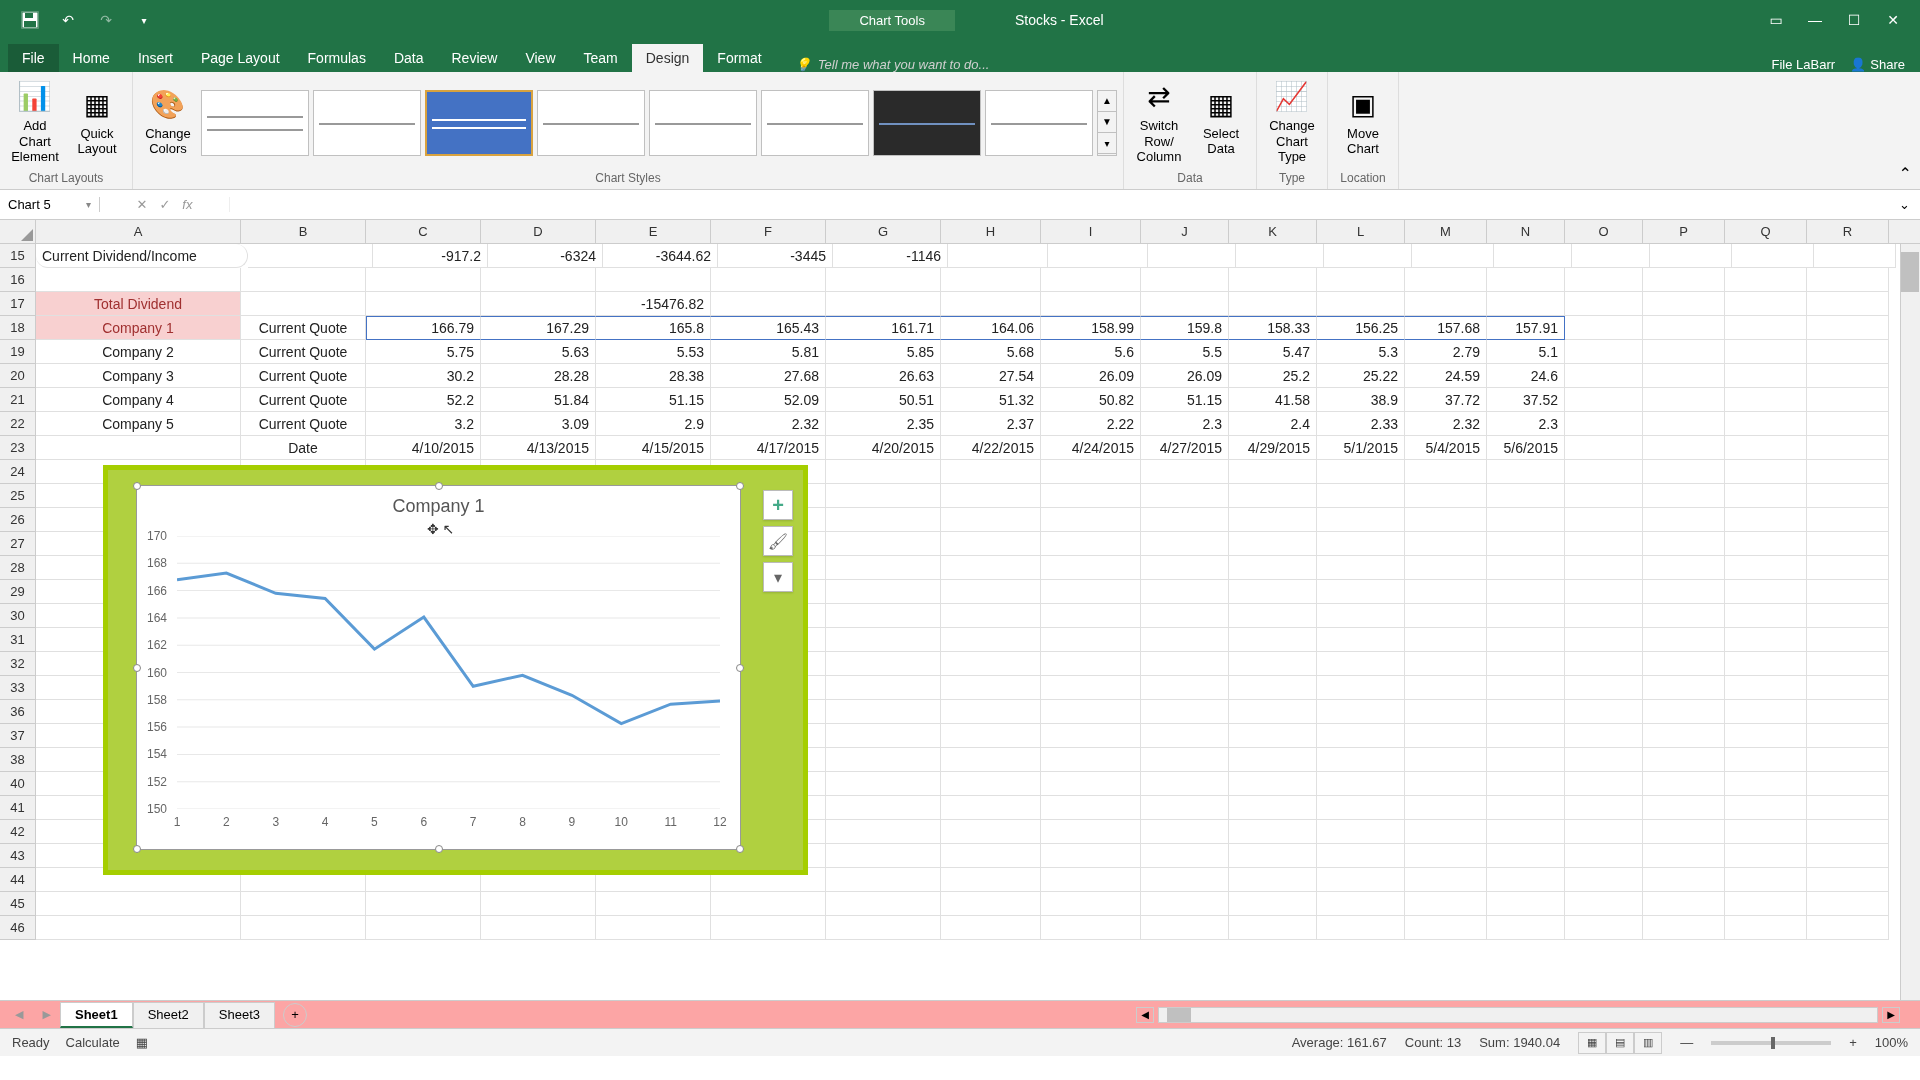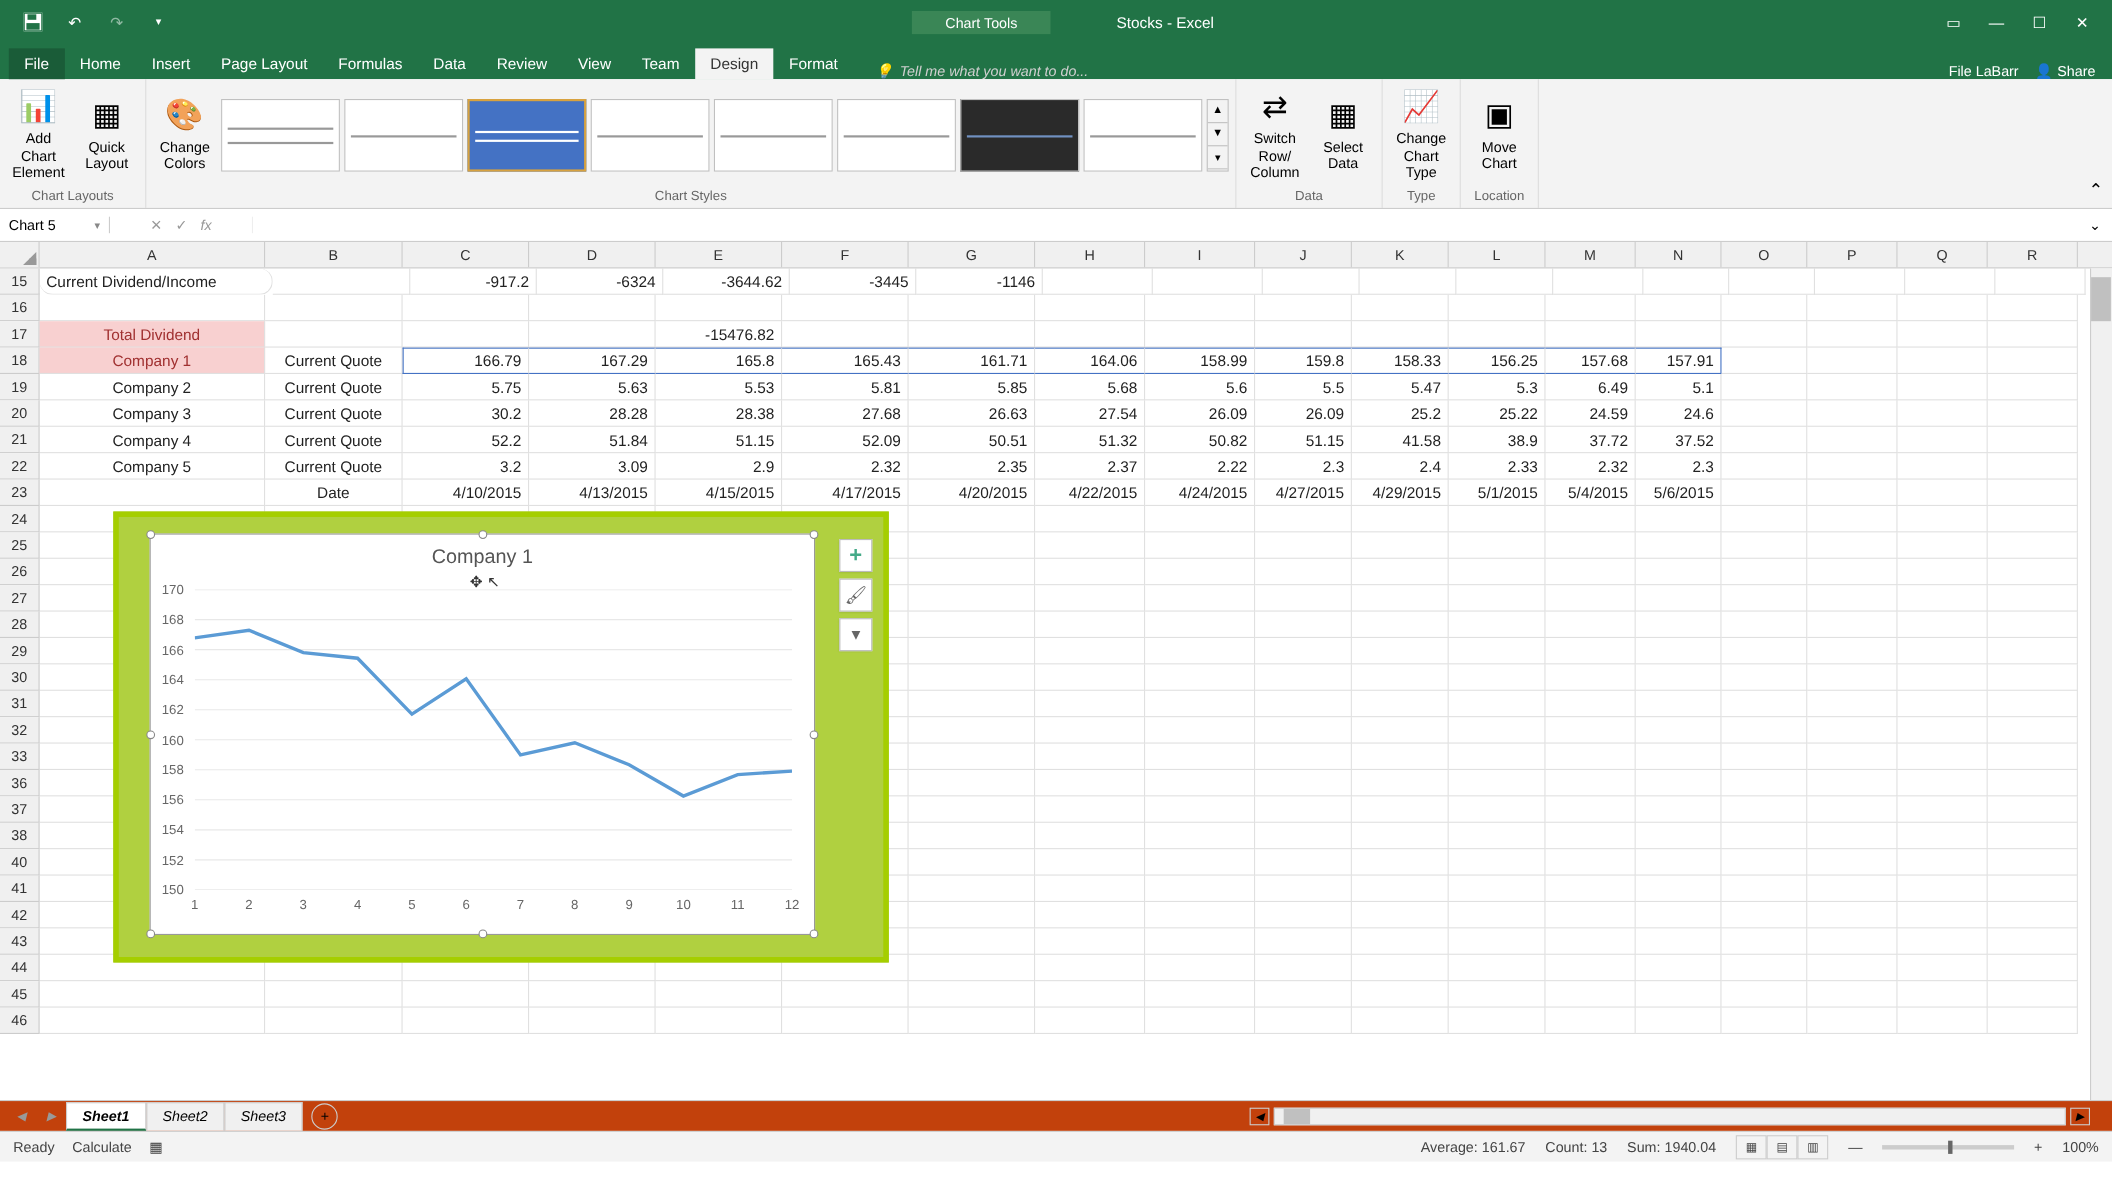--- a/index.html
+++ b/index.html
@@ -66,21 +66,21 @@
 .x-tick { position: absolute; bottom: -20px; font-size: 12px; color: #666; transform: translateX(-50%); }
 .chart-line { stroke: #5b9bd5; stroke-width: 3; fill: none; }
 .grid-line { stroke: #e8e8e8; stroke-width:1;}
 .sel-handle { position: absolute; width: 8px; height: 8px; background: #fff; border: 1px solid #888; border-radius: 50%; }
 .chart-side-btns { position: absolute; right: -42px; top: 20px; display: flex; flex-direction: column; gap: 6px; }
 .side-btn { width: 30px; height: 30px; background: #fff; border: 1px solid #bbb; display: flex; align-items: center; justify-content: center; cursor: pointer; font-size: 16px; color: #666; box-shadow:0 1px 2px rgba(0,0,0,0.15);}
 .side-btn.plus { color: #4a8; font-weight: bold; font-size:20px;}
 .cursor-move { position:absolute; font-size:14px; color:#333; pointer-events:none;}
 
 
-.sheet-tabs { height: 28px; background: #c2410c; border-top: 1px solid #ccc; display: flex; align-items: center; padding-left: 60px; font-size: 13px; position:relative;font-style:italic;}
+.sheet-tabs { height: 28px; background: #fca5a5; border-top: 1px solid #ccc; display: flex; align-items: center; padding-left: 60px; font-size: 13px; position:relative;}
 .sheet-tabs::before{content:'◀ ▶'; position:absolute; left:15px; color:#999; font-size:11px; letter-spacing:8px;}
 .sheet-tab { padding: 4px 14px; border: 1px solid #ccc; border-bottom: none; cursor: pointer; background:#f0f0f0;}
 .sheet-tab.active { background: #fff; border-bottom: 2px solid #217346; font-weight:bold;}
 .add-sheet { width: 24px; height: 24px; border-radius: 50%; border: 1px solid #ccc; display: flex; align-items: center; justify-content: center; margin-left: 8px; cursor: pointer; }
 .hscroll { flex:1; display:flex; justify-content:flex-end; align-items:center; padding-right:20px; gap:4px;}
 .hscroll-track{width:720px; height:16px; background:#f0f0f0; border:1px solid #ccc; position:relative;}
 .hscroll-thumb{position:absolute; left:8px; width:24px; height:14px; background:#c0c0c0;}
 .hscroll-arrow{width:18px;height:16px;border:1px solid #ccc;display:flex;align-items:center;justify-content:center;font-size:10px;}
 
 
@@ -374,21 +374,21 @@
         <div class="cell al-r" style="width: 115px;">5.75</div>
         <div class="cell al-r" style="width: 115px;">5.63</div>
         <div class="cell al-r" style="width: 115px;">5.53</div>
         <div class="cell al-r" style="width: 115px;">5.81</div>
         <div class="cell al-r" style="width: 115px;">5.85</div>
         <div class="cell al-r" style="width: 100px;">5.68</div>
         <div class="cell al-r" style="width: 100px;">5.6</div>
         <div class="cell al-r" style="width: 88px;">5.5</div>
         <div class="cell al-r" style="width: 88px;">5.47</div>
         <div class="cell al-r" style="width: 88px;">5.3</div>
-        <div class="cell al-r" style="width: 82px;">6.49</div>
+        <div class="cell al-r" style="width: 82px;">2.79</div>
         <div class="cell al-r" style="width: 78px;">5.1</div>
         <div class="cell al-r" style="width: 78px;"></div>
         <div class="cell al-r" style="width: 82px;"></div>
         <div class="cell al-r" style="width: 82px;"></div>
         <div class="cell al-r" style="width: 82px;"></div>
       </div>
       <div class="row">
         <div class="row-h">20</div>
         <div class="cell al-c" style="width: 205px;">Company 3</div>
         <div class="cell al-c" style="width: 125px;">Current Quote</div>

